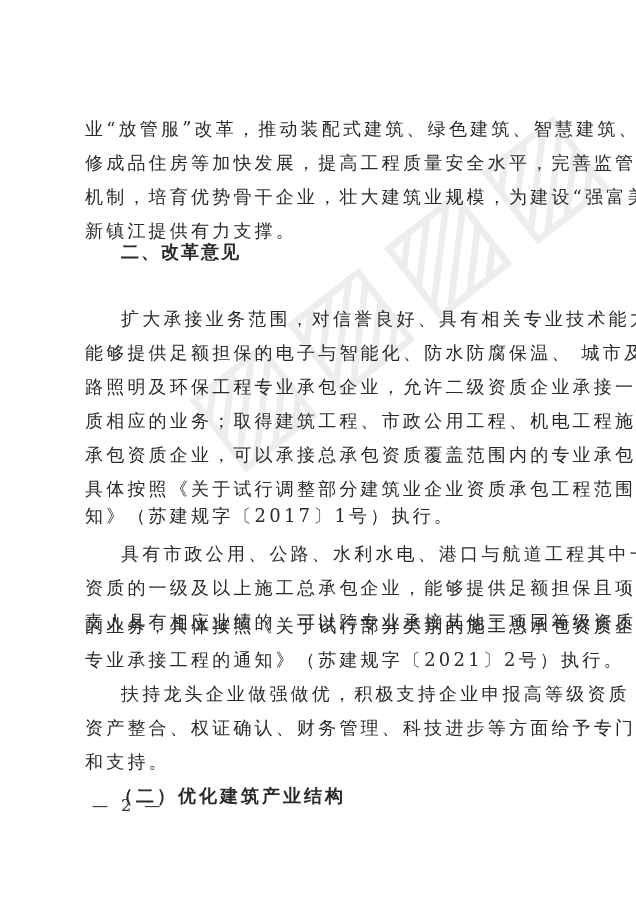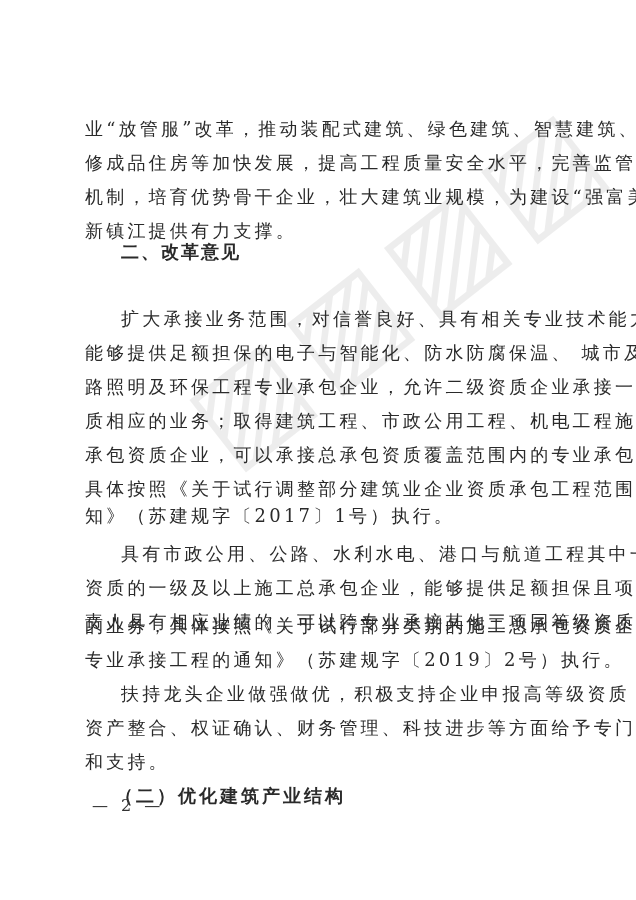--- a/index.html
+++ b/index.html
@@ -42,21 +42,21 @@
   <div class="line" style="top:409px">质相应的业务；取得建筑工程、市政公用工程、机电工程施工总</div>
   <div class="line" style="top:443px">承包资质企业，可以承接总承包资质覆盖范围内的专业承包工程。</div>
   <div class="line" style="top:477px">具体按照《关于试行调整部分建筑业企业资质承包工程范围的通</div>
   <div class="line last" style="top:504px">知》（苏建规字〔2017〕1号）执行。</div>
 
   <div class="line indent" style="top:542px">具有市政公用、公路、水利水电、港口与航道工程其中一项</div>
   <div class="line" style="top:576px">资质的一级及以上施工总承包企业，能够提供足额担保且项目负</div>
   <div class="line" style="top:610px">责人具有相应业绩的，可以跨专业承接其他三项同等级资质相应</div>
 
   <div class="line" style="top:614px">的业务，具体按照《关于试行部分类别的施工总承包资质企业跨</div>
-  <div class="line last" style="top:648px">专业承接工程的通知》（苏建规字〔2019〕2号）执行。</div>
+  <div class="line last" style="top:648px">专业承接工程的通知》（苏建规字〔2021〕2号）执行。</div>
 
   <div class="line indent" style="top:682px">扶持龙头企业做强做优，积极支持企业申报高等级资质，在</div>
   <div class="line" style="top:716px">资产整合、权证确认、财务管理、科技进步等方面给予专门辅导</div>
   <div class="line subheading" style="top:784px">（二）优化建筑产业结构</div>
 
   <div class="line last" style="top:750px">和支持。</div>
 
   <div class="page-num">— 2 —</div>
 </div>
 

